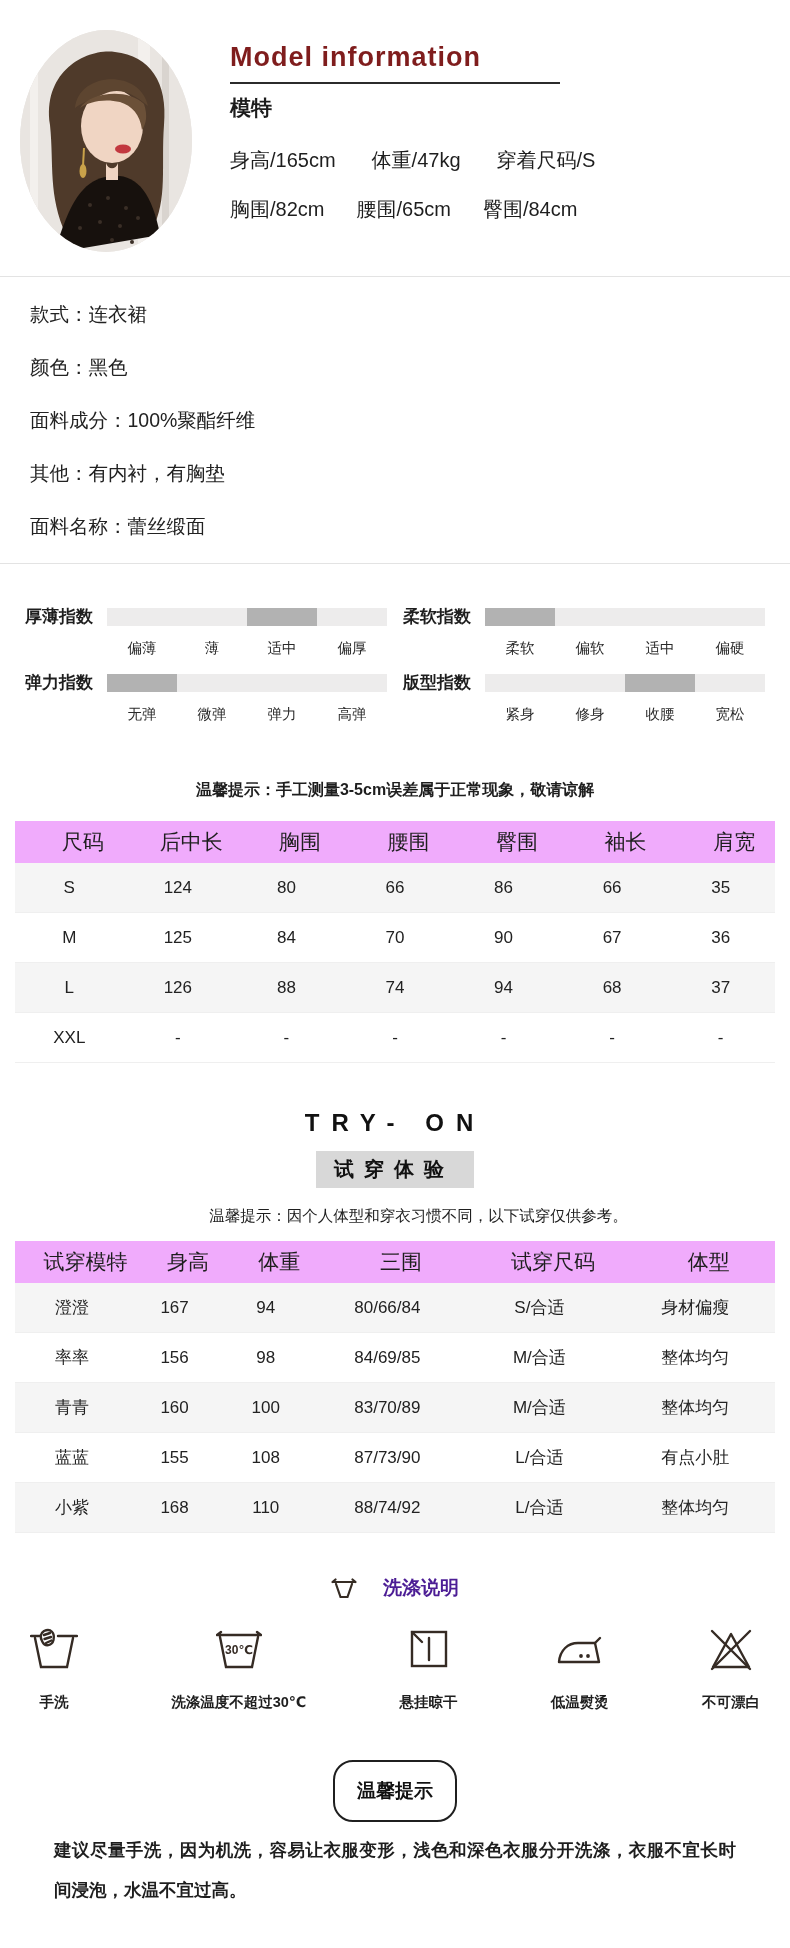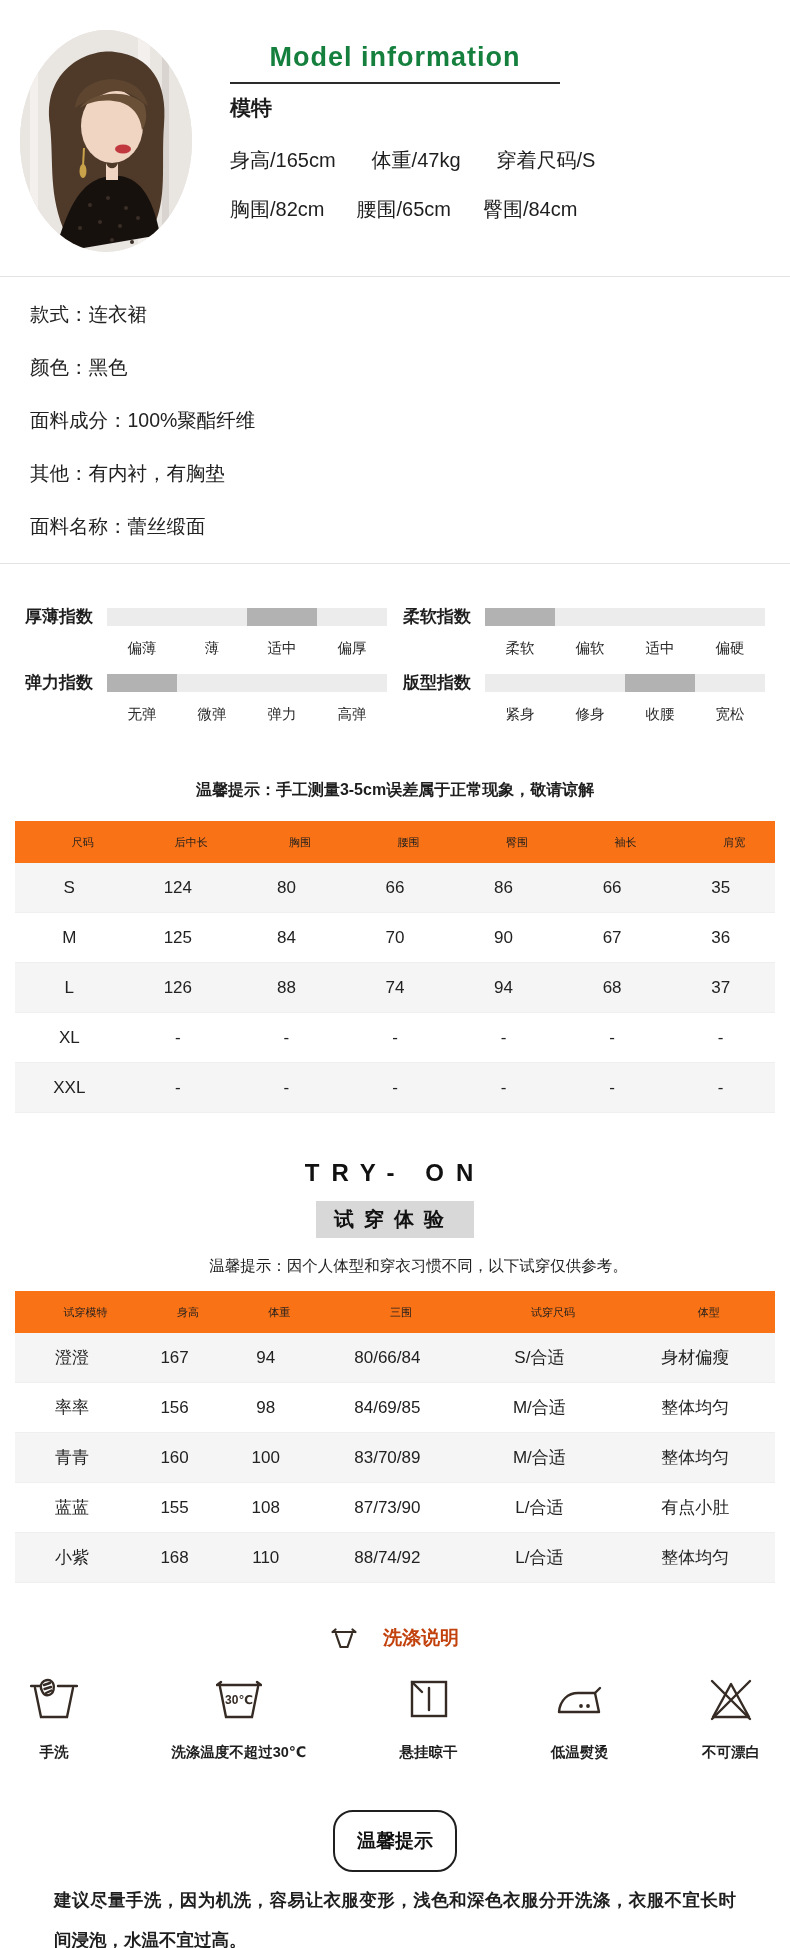--- a/index.html
+++ b/index.html
@@ -9,21 +9,21 @@
     color:#222;
     font-family:"Liberation Sans","DejaVu Sans",sans-serif;
     overflow:hidden;
   }
   
   .model-header{display:flex;padding:30px 25px 0 20px;}
   .model-photo{width:172px;height:222px;border-radius:50%;overflow:hidden;flex-shrink:0;background:#e9e5e1;}
   .model-photo svg{display:block;}
   .model-info{margin-left:38px;padding-top:12px;flex:1;}
   .mi-title-wrap{border-bottom:2px solid #2b2b2b;padding-bottom:9px;width:330px;}
-  .mi-title{font-size:27px;font-weight:600;letter-spacing:1px;color:#15803d;text-align:center;}
+  .mi-title{font-size:27px;font-weight:600;letter-spacing:1px;color:#7f1d1d;}
   .mi-cn{font-size:21px;font-weight:700;margin-top:10px;color:#1c1c1c;}
   .mi-stats{display:flex;gap:36px;margin-top:25px;font-size:20px;color:#1e1e1e;}
   .mi-stats2{margin-top:22px;gap:32px;}
   .divider{height:1px;background:#e3e3e3;margin-top:24px;}
   
   .details{padding:24px 0 24px 30px;}
   .detail-row{font-size:19.5px;line-height:26px;margin-bottom:27px;color:#222;}
   .detail-row:last-child{margin-bottom:0;}
   
   .indexes{display:grid;grid-template-columns:1fr 1fr;column-gap:50px;row-gap:48px;padding:44px 25px 0 25px;gap:16px;}
@@ -32,32 +32,32 @@
   .index-body{flex:1;}
   .bar{position:relative;height:18px;background:#edecec;}
   .seg{position:absolute;top:0;width:25%;height:100%;}
   .seg:nth-child(1){left:0}.seg:nth-child(2){left:25%}.seg:nth-child(3){left:50%}.seg:nth-child(4){left:75%}
   .seg.active{background:#b2b2b2;}
   .opts{display:flex;margin-top:13px;}
   .opts span{flex:1;text-align:center;font-size:14.5px;color:#2a2a2a;}
   
   .size-tip{text-align:center;font-size:16px;font-weight:600;margin-top:56px;color:#1e1e1e;}
   table.data-table{width:760px;margin:20px auto 0 auto;border-collapse:collapse;table-layout:fixed;}
-  table.data-table thead th{background:#f97316;height:40px;font-size:11px;font-weight:500;text-align:center;color:#1e1e1e;padding-left:28px;}
+  table.data-table thead th{background:#f0abfc;height:40px;font-size:21px;font-weight:500;text-align:center;color:#1e1e1e;padding-left:28px;}
   table.data-table tbody td{height:47px;text-align:center;font-size:17px;color:#222;border-bottom:1px solid #efefef;}
   table.data-table tbody tr:nth-child(odd){background:#f5f5f5;}
   
   .tryon-title{text-align:center;font-size:24px;font-weight:700;letter-spacing:12px;margin-top:46px;color:#111;}
   .tryon-cn-wrap{text-align:center;margin-top:14px;}
   .tryon-cn{display:inline-block;background:#d8d8d8;font-size:20px;font-weight:700;letter-spacing:10px;padding:5px 20px 5px 18px;color:#111;}
   .tryon-tip{text-align:center;font-size:15.5px;font-weight:500;margin-top:18px;color:#1e1e1e;margin-left:47px;}
   table.tryon{margin-top:14px;}
   
   .wash-head{display:flex;align-items:center;justify-content:center;gap:10px;margin-top:42px;}
-  .wash-title{font-size:19px;font-weight:700;color:#c2410c;margin-left:16px;}
+  .wash-title{font-size:19px;font-weight:700;color:#4c1d95;margin-left:16px;}
   .wash-items{display:flex;justify-content:space-between;padding:0 30px;margin-top:26px;}
   .wash-item{display:flex;flex-direction:column;align-items:center;}
   .wash-icon{height:44px;display:flex;align-items:flex-end;}
   .wash-label{font-size:14.5px;font-weight:600;margin-top:22px;white-space:nowrap;color:#1e1e1e;}
   
   .warm-badge-wrap{text-align:center;margin-top:48px;}
   .warm-badge{display:inline-block;border:2.5px solid #1f1f1f;border-radius:20px;padding:16px 22px;font-size:19px;font-weight:700;color:#111;}
   .warm-text{padding:0 54px;margin-top:8px;font-size:17.5px;font-weight:600;line-height:40px;text-align:justify;color:#1e1e1e;}
 </style>
 </head>
@@ -231,29 +231,20 @@
         <tr>
           <td>L</td>
           <td>126</td>
           <td>88</td>
           <td>74</td>
           <td>94</td>
           <td>68</td>
           <td>37</td>
         </tr>
         <tr>
-          <td>XL</td>
-          <td>-</td>
-          <td>-</td>
-          <td>-</td>
-          <td>-</td>
-          <td>-</td>
-          <td>-</td>
-        </tr>
-        <tr>
           <td>XXL</td>
           <td>-</td>
           <td>-</td>
           <td>-</td>
           <td>-</td>
           <td>-</td>
           <td>-</td>
         </tr>
       </tbody>
   </table>

